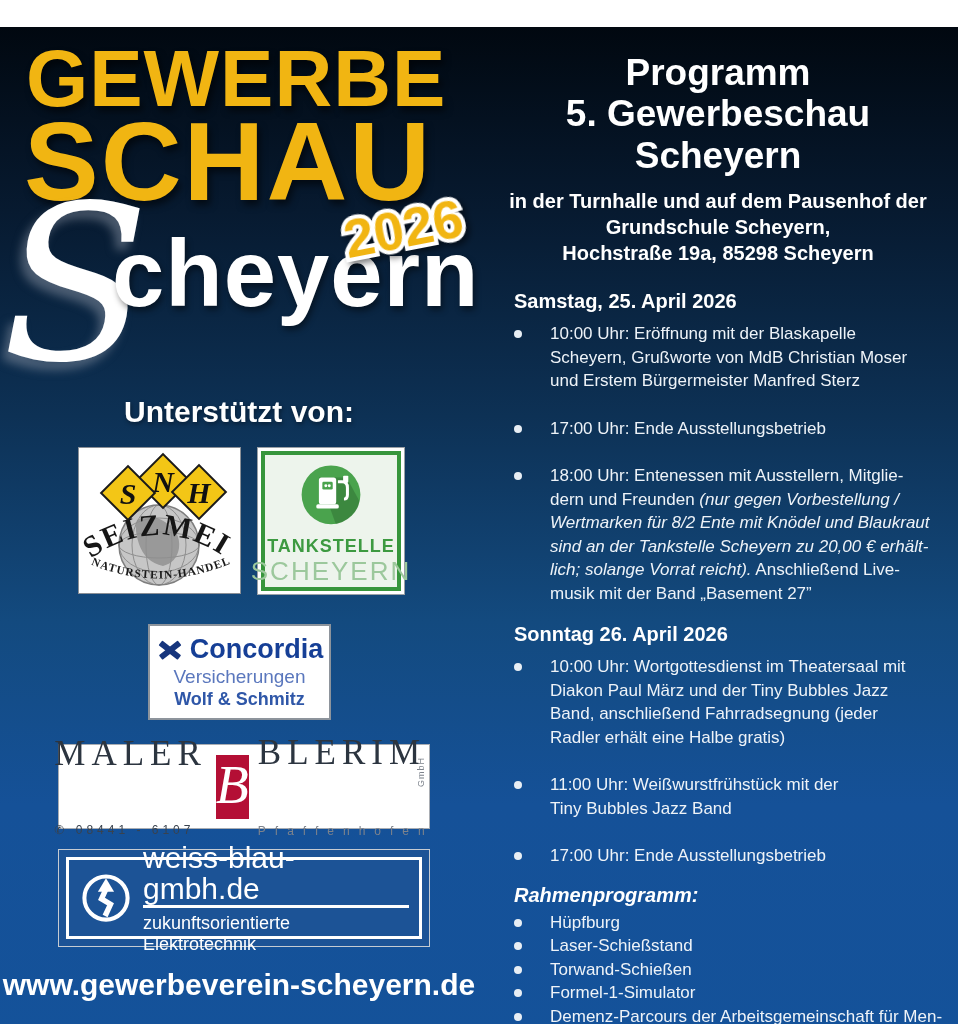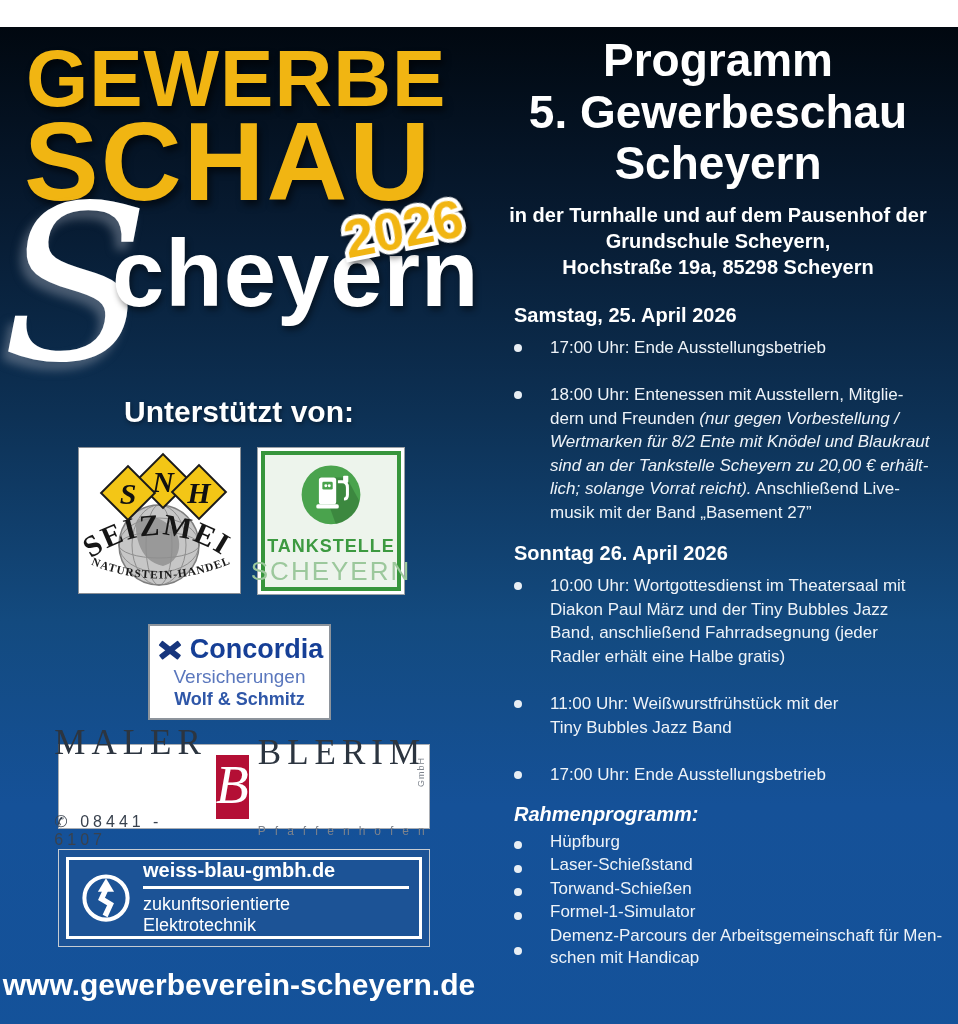--- a/index.html
+++ b/index.html
@@ -39,51 +39,51 @@
     display:flex; flex-direction:column; align-items:center; justify-content:center; gap:1px; }
   .concordia-row { display:flex; align-items:center; gap:6px; }
   .concordia-name { font-size:27px; font-weight:800; color:#163f96; }
   .concordia-line2 { font-size:19px; font-weight:500; color:#5a77bd; }
   .concordia-line3 { font-size:18px; font-weight:700; color:#2f57a8; }
 
   .maler-box { left:58px; top:717px; width:372px; height:85px; border:1px solid #a9adb3;
     display:flex; align-items:center; justify-content:center; gap:9px; font-family:"Liberation Serif", serif; }
   .maler-left, .maler-right { display:flex; flex-direction:column;gap:48px; }
   .maler-word { font-size:35px; letter-spacing:6px; color:#2c3540; line-height:1; }
-  .maler-phone { font-size:16px; letter-spacing:4px; color:#39424e; margin-top:4px; font-family:"Liberation Sans", sans-serif; }
+  .maler-phone { font-size:12px; letter-spacing:4px; color:#39424e; margin-top:4px; font-family:"Liberation Sans", sans-serif; }
   .maler-bsq { width:62px; height:64px; background:#b40f35; display:flex; align-items:center; justify-content:center; }
   .maler-b { font-style:italic; font-size:54px; color:#fff; line-height:1; margin-top:-4px; }
   .maler-city { font-size:12px; letter-spacing:9px; color:#7d838c; margin-top:6px; align-self:flex-end; font-family:"Liberation Sans", sans-serif; }
   .maler-gmbh { position:absolute; right:3px; top:12px; writing-mode:vertical-rl; transform:rotate(180deg);
     font-size:9px; letter-spacing:1px; color:#7d838c; font-family:"Liberation Sans", sans-serif; }
 
   .wb-box { left:58px; top:822px; width:372px; height:98px; background:#1c5396; border:1px solid #c5cbd2; padding:7px; }
   .wb-inner { box-sizing:border-box; width:100%; height:100%; border:3px solid #fff;
     display:flex; align-items:center; padding:0 10px; gap:10px; }
   .wb-text { display:flex; flex-direction:column; flex:1; }
-  .wb-domain { font-size:20px; font-weight:700; color:#fff; letter-spacing:0px; line-height:1.05;
-    border-bottom:3px solid #fff; padding-bottom:5px; }
+  .wb-domain { font-size:30px; font-weight:400; color:#fff; letter-spacing:0px; line-height:1.05;
+    border-bottom:3px solid #fff; }
   .wb-tagline { font-size:18px; font-weight:400; color:#fff; word-spacing:9px; margin-top:5px; }
 
   .url-bottom { position:absolute; left:0; top:941px; width:478px; text-align:center;
     font-size:30px; font-weight:700; color:#fff; letter-spacing:0px; }
 
   
-  .r-title { padding-top:8px; text-align:center; font-size:46px; font-weight:700; line-height:1.12; white-space:pre-line; }
+  .r-title { padding-top:25px; text-align:center; font-size:37px; font-weight:700; line-height:1.12; white-space:pre-line; }
   .r-sub { margin-top:12px; text-align:center; font-size:20px; font-weight:700; line-height:1.3; white-space:pre-line; }
   .r-body { margin-top:24px; padding-left:36px; padding-right:4px; }
   .section-heading { font-size:20px; font-weight:700; margin-bottom:9px; color:#fff; }
   .bullet { display:flex; margin-bottom:24px; }
   .dot { width:8px; height:8px; border-radius:50%; background:#e8eef4; margin-top:8px; margin-right:28px; flex:none; }
   .bullet-text { font-size:17px; line-height:23.5px; white-space:pre-line; color:#eef3f8; }
   .seg.it { font-style:italic; }
   .section-sunday { margin-top:-6px; }
   .section-rahmen { margin-top:-8px; }
   .section-rahmen .section-heading { margin-bottom:5px;font-style:italic; }
-  .r-item { display:flex; margin-bottom:1px;align-items:center; }
+  .r-item { display:flex; margin-bottom:1px; }
   .r-item .dot { margin-top:7px; margin-right:28px; }
   .r-item-text { font-size:17px; line-height:22.5px; white-space:pre-line; color:#eef3f8; }
 </style>
 </head>
 <body>
 
 <div class="page">
 
   <div class="left-col">
 
@@ -211,20 +211,26 @@
     <div class="r-sub">in der Turnhalle und auf dem Pausenhof der
 Grundschule Scheyern,
 Hochstraße 19a, 85298 Scheyern</div>
 
     <div class="r-body">
 
       <div class="section section-saturday">
         <div class="section-heading">Samstag, 25. April 2026</div>
         <div class="bullet">
           <span class="dot"></span>
+          <div class="bullet-text"><span class="seg">10:00 Uhr: Eröffnung mit der Blaskapelle
+Scheyern, Grußworte von MdB Christian Moser
+und Erstem Bürgermeister Manfred Sterz</span></div>
+        </div>
+        <div class="bullet">
+          <span class="dot"></span>
           <div class="bullet-text"><span class="seg">17:00 Uhr: Ende Ausstellungsbetrieb</span></div>
         </div>
         <div class="bullet">
           <span class="dot"></span>
           <div class="bullet-text"><span class="seg">18:00 Uhr: Entenessen mit Ausstellern, Mitglie-
 dern und Freunden </span><span class="seg it">(nur gegen Vorbestellung /
 Wertmarken für 8/2 Ente mit Knödel und Blaukraut
 sind an der Tankstelle Scheyern zu 20,00 € erhält-
 lich; solange Vorrat reicht).</span><span class="seg"> Anschließend Live-
 musik mit der Band „Basement 27”</span></div>

